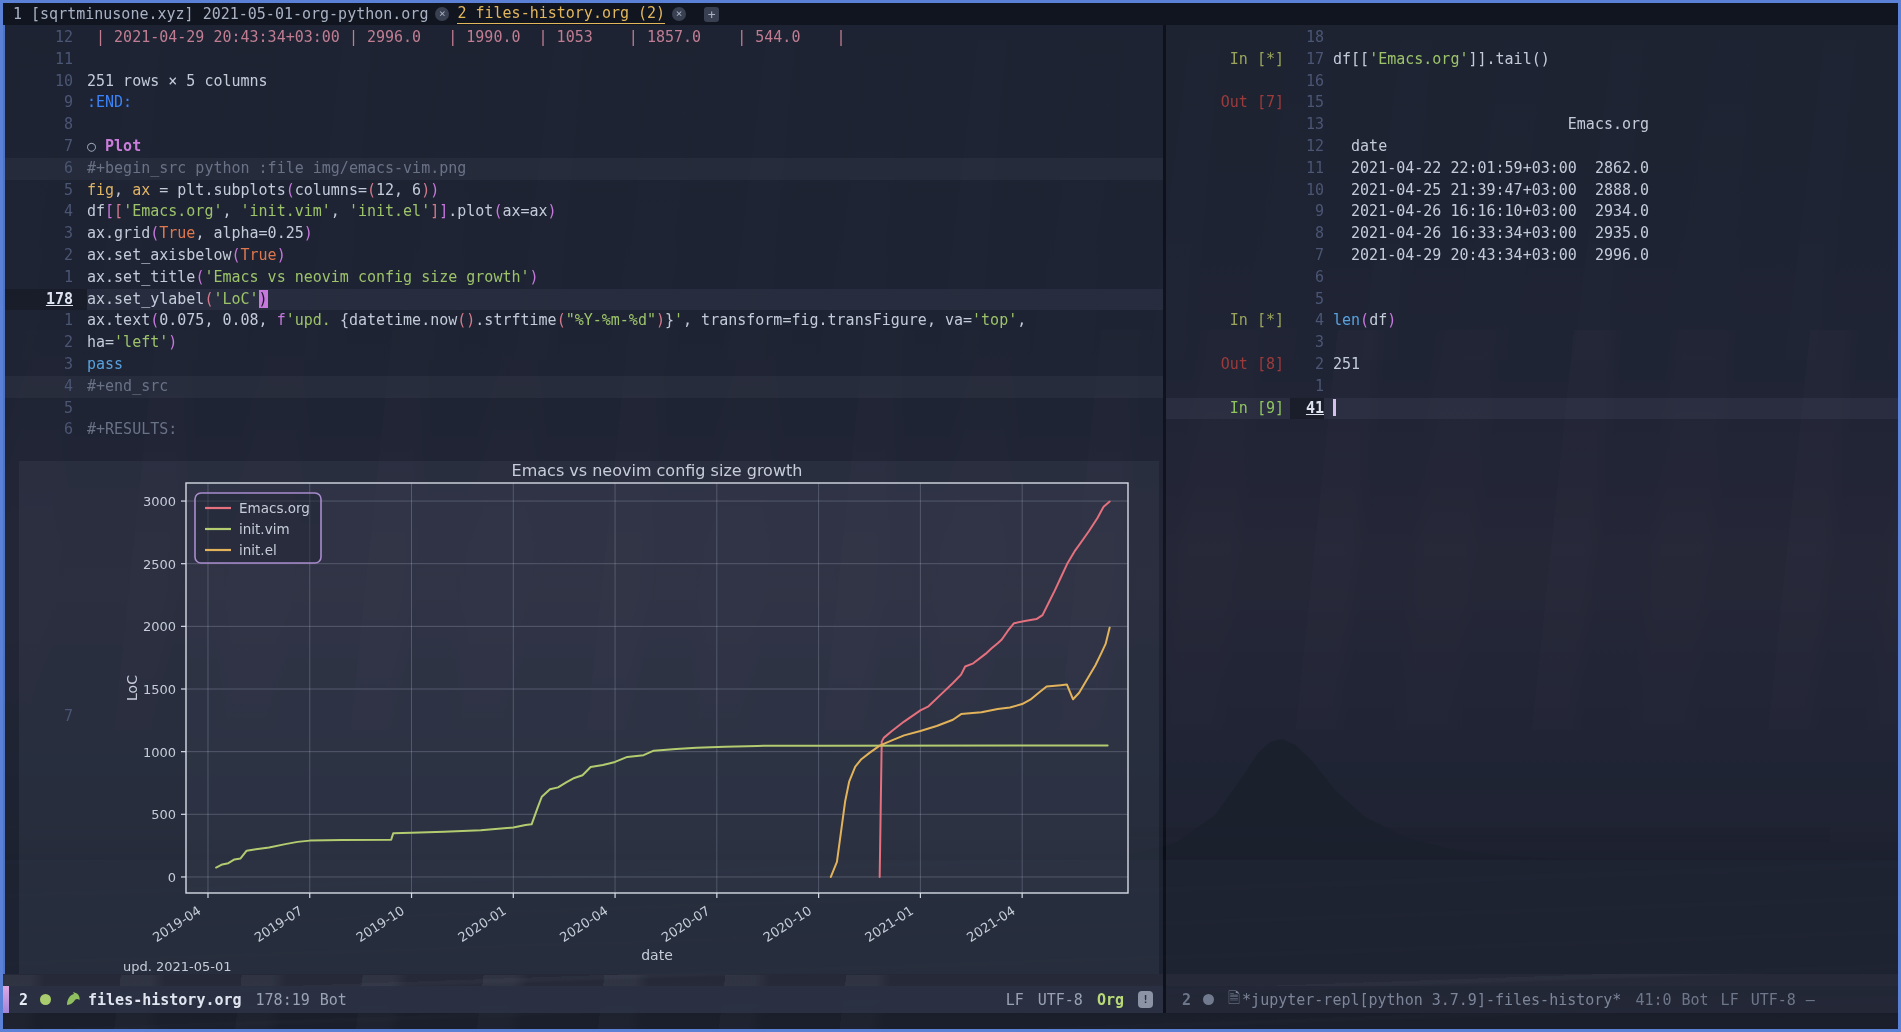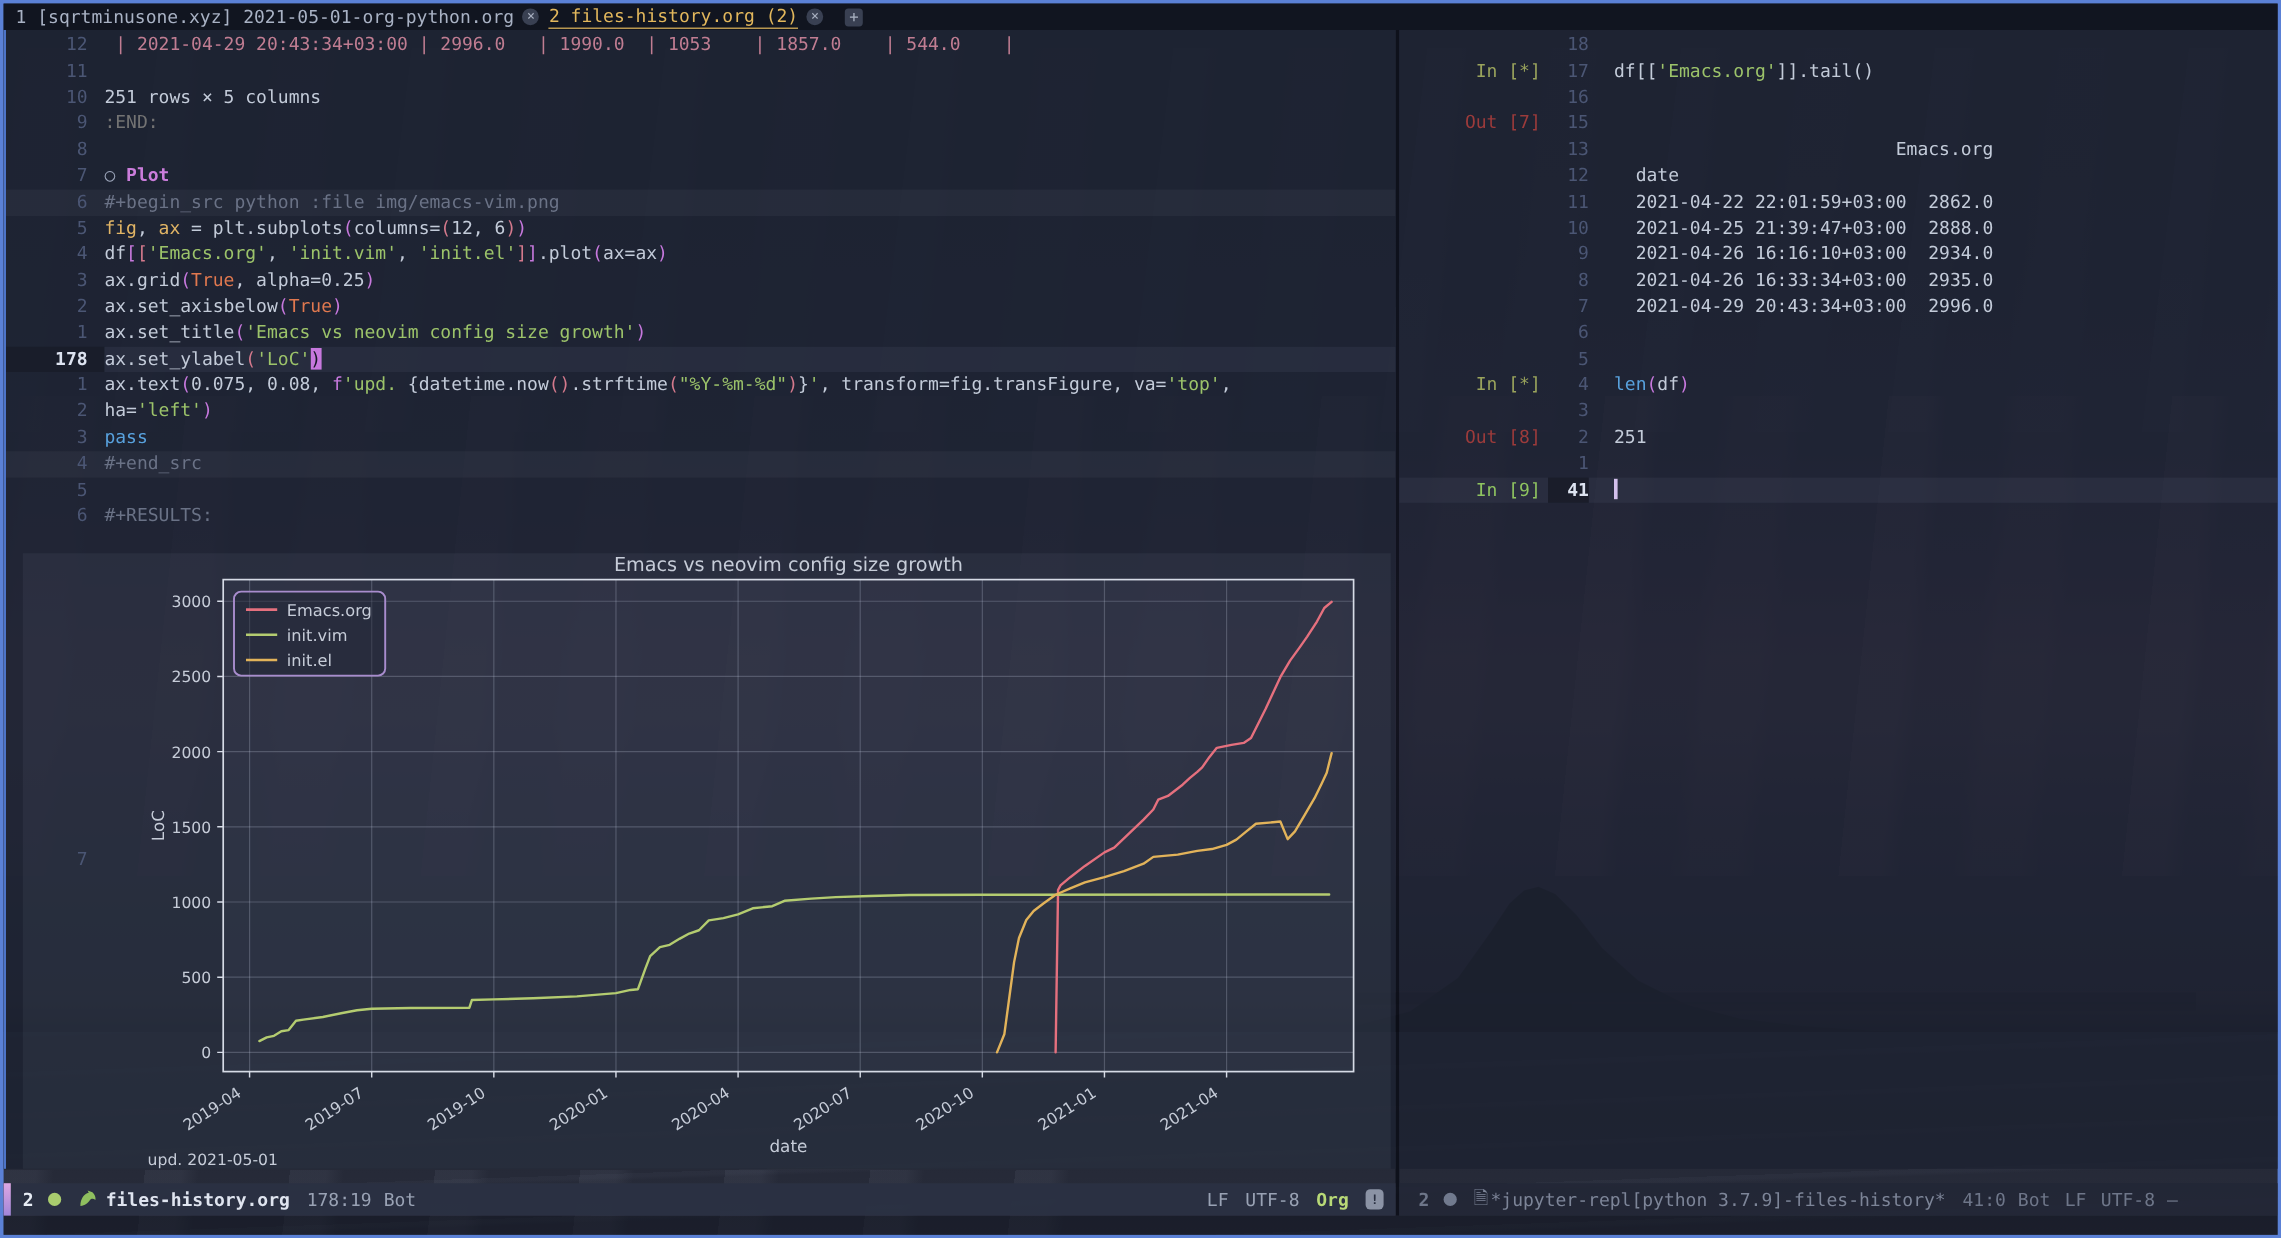--- a/index.html
+++ b/index.html
@@ -49,28 +49,28 @@
   .divider { width:3px; background:rgba(10,13,22,0.85); }
   .bufferwrap { flex:1 1 auto; position:relative; overflow:hidden; }
   .win-left  .bufferwrap { background:rgba(29,34,49,0.87); border-left:2px solid #4d74c8; }
   .win-right .bufferwrap { background:rgba(29,34,49,0.80); }
 
   .buffer { position:absolute; inset:0; padding-top:2px; font-size:15px; line-height:21.8px; color:#c3cbd9; }
   .row { display:flex; height:21.8px; white-space:pre; }
   .ln { flex:0 0 82px; text-align:right; padding-right:14px; color:#4b5674; }
   .win-right .mg { flex:0 0 124px; text-align:right; padding-right:6px; }
   .win-right .ln { flex:0 0 34px; padding-right:0; }
-  .win-right .txt { margin-left:21px; }
+  .win-right .txt { margin-left:9px; }
   .txt { white-space:pre; }
   .row.band { background:rgba(190,200,225,0.05); }
   .row.cur  { background:rgba(190,200,230,0.06); }
-  .row.cur .ln { color:#dde3f0; font-weight:bold; background:rgba(8,10,18,0.45); }
+  .row.cur .ln { color:#dde3f0; font-weight:bold; background:rgba(8,10,18,0.45);text-decoration:underline; }
 
   .c-fg{color:#c3cbd9} .c-meta{color:#6a7286}
-  .c-tbl{color:#c07d92} .c-blue{color:#737373} .c-kw{color:#58a1dd}
+  .c-tbl{color:#c07d92} .c-blue{color:#3b82f6} .c-kw{color:#58a1dd}
   .c-str{color:#9cc36a} .c-var{color:#e0b465} .c-const{color:#e0784f}
   .c-p1{color:#c678dd} .c-p2{color:#d4798c} .c-head{color:#cb7ddb;font-weight:bold}
   .c-bullet{color:#9aa3b8}
   .c-cursor{background:#c678dd;color:#141824}
   .c-olive{color:#9aa45c} .c-green{color:#8fc460} .c-outred{color:#9c3b3b}
   .vbar { display:inline-block; width:3px; height:17px; background:#d3c0ec; vertical-align:-3px; }
 
   
   .fig { position:absolute; left:14px; top:436px; width:1140px; height:528px;
          background:rgba(205,215,238,0.055); }

